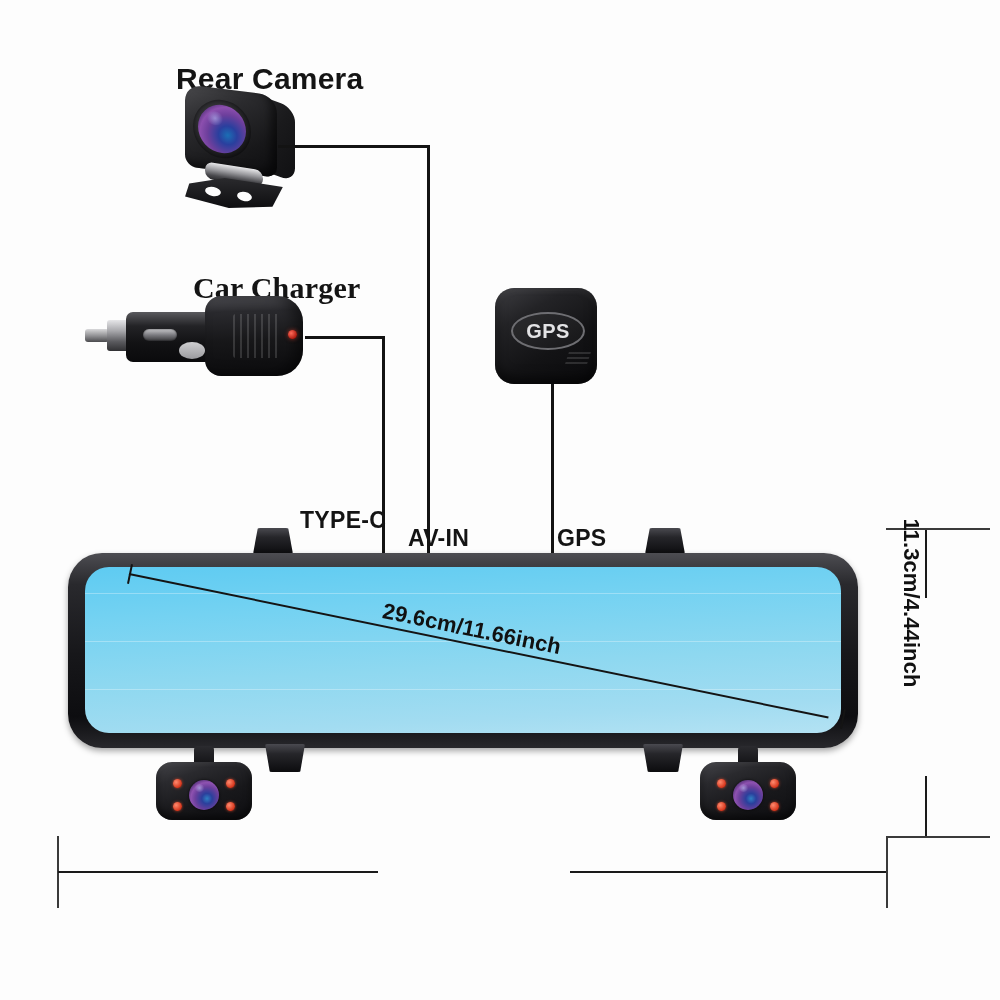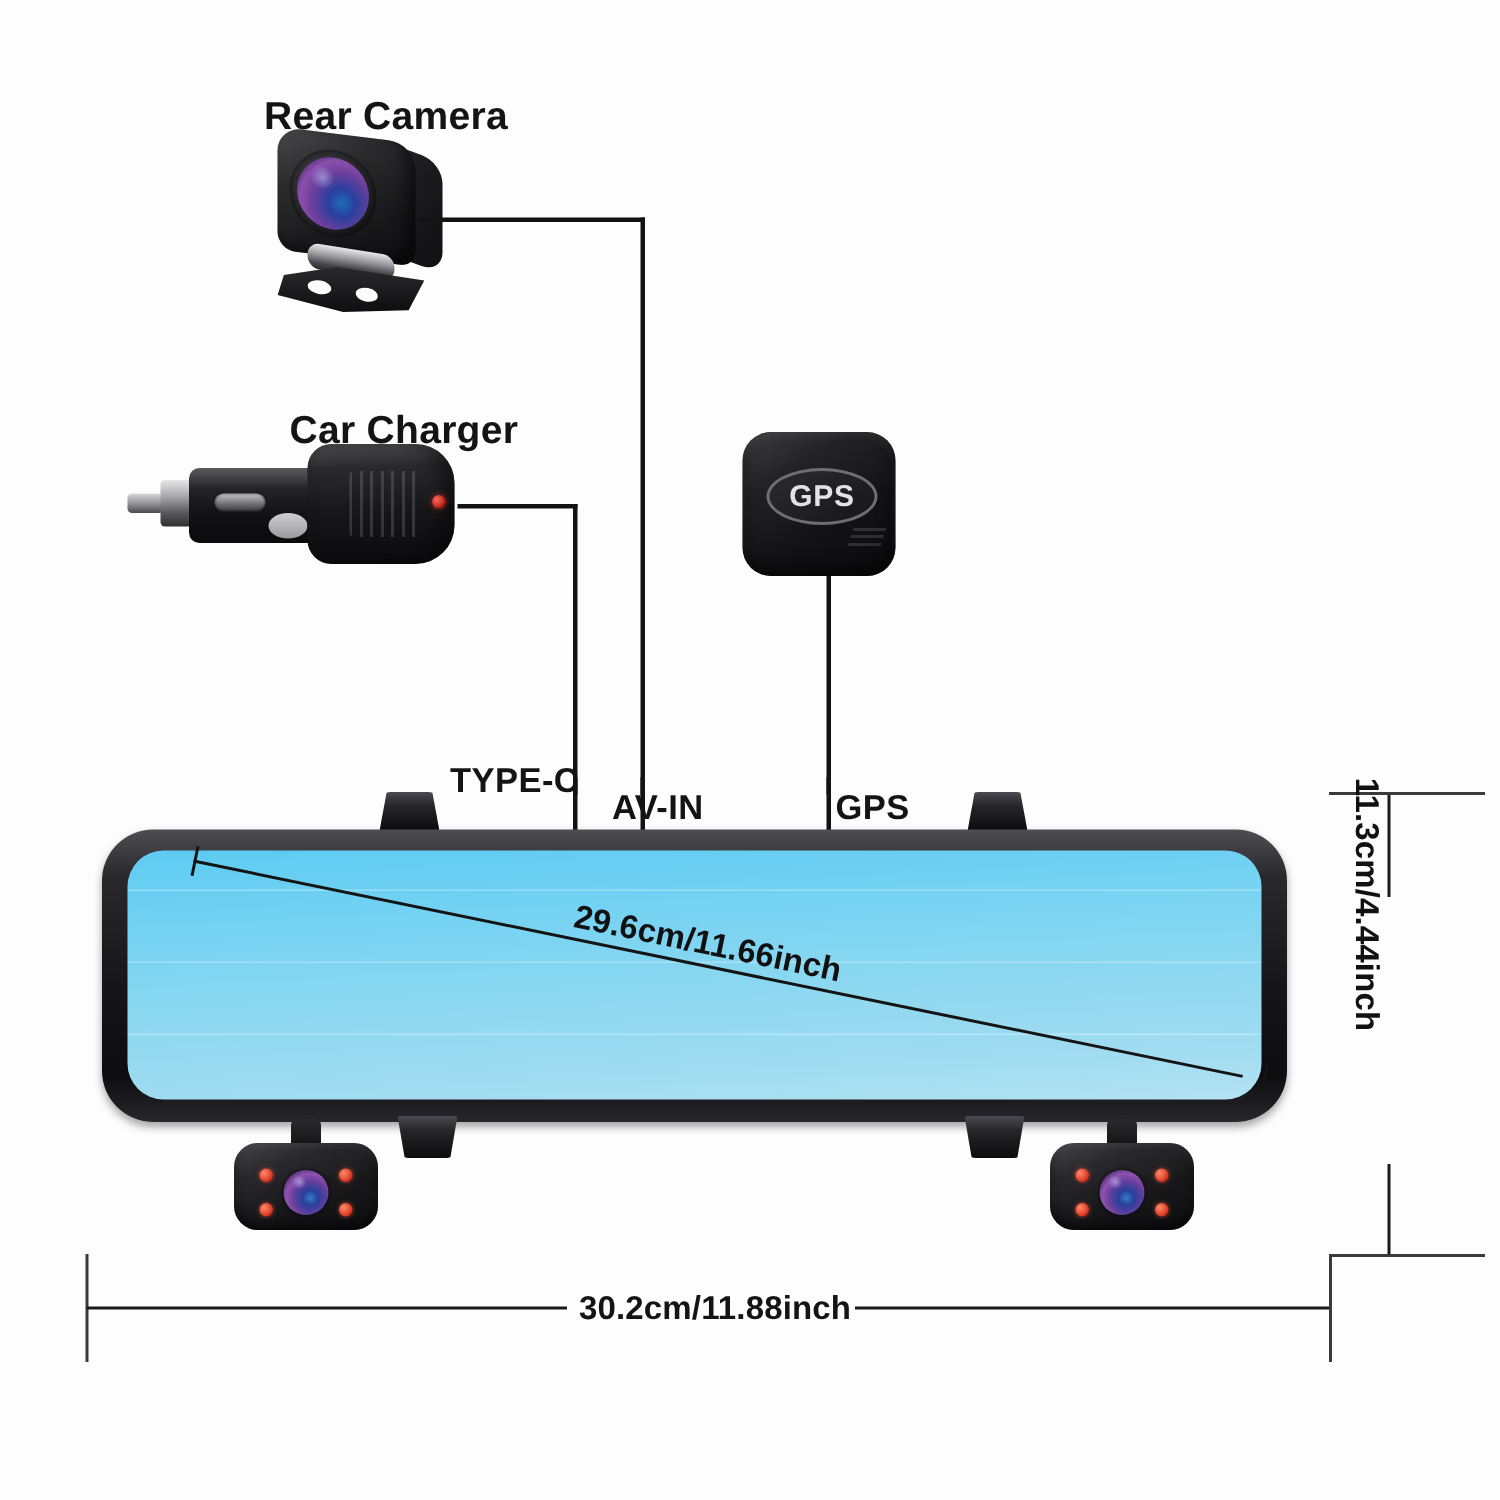--- a/index.html
+++ b/index.html
@@ -18,21 +18,21 @@
     color: #111111;
   }
 
   
   .lbl {
     position: absolute;
     font-weight: bold;
     white-space: nowrap;
     color: #141414;
   }
-  .part-title { font-size: 26px; letter-spacing: .2px; }
+  .part-title { font-size: 30px; letter-spacing: .2px; }
   .port-label { font-size: 23px; letter-spacing: .3px; }
   .dim-text   { font-size: 22px; font-weight: bold; letter-spacing: .1px; }
 
   
   .wire {
     position: absolute;
     background: #131313;
   }
   .wire-h { height: 3px; }
   .wire-v { width: 3px; }
@@ -373,21 +373,21 @@
     </div>
     <div class="rc-hinge"></div>
     <div class="rc-mount"></div>
     <div class="rc-mount-hole1"></div>
     <div class="rc-mount-hole2"></div>
   </div>
 
   <div class="wire wire-h" style="left:278px; top:145px; width:152px;"></div>
   <div class="wire wire-v" style="left:427px; top:145px; height:385px;"></div>
 
-  <div class="lbl part-title" style="left:193px; top:271px;">Car Charger</div>
+  <div class="lbl part-title" style="left:193px; top:271px;font-family:Liberation Serif, serif;">Car Charger</div>
 
   <div id="car-charger">
     <div class="cc-tip"></div>
     <div class="cc-ring"></div>
     <div class="cc-barrel"></div>
     <div class="cc-usb"></div>
     <div class="cc-badge"></div>
     <div class="cc-grip"></div>
     <div class="cc-ribs"></div>
     <div class="cc-led"></div>
@@ -464,15 +464,14 @@
   <div class="dim-line dim-v" style="left:925px; top:776px; height:60px;"></div>
 
   <div id="height-label" class="dim-text">11.3cm/4.44inch</div>
 
   <div class="ext-line ext-v" style="left:57px; top:836px; height:72px;"></div>
   <div class="ext-line ext-v" style="left:886px; top:836px; height:72px;"></div>
 
   <div class="dim-line dim-h" style="left:58px; top:871px; width:320px;"></div>
   <div class="dim-line dim-h" style="left:570px; top:871px; width:316px;"></div>
 
-  <div class="lbl dim-text" style="left:386px; top:859px;">30.2cm/11.88inch</div>
 
 </div>
 
 </body></html>

